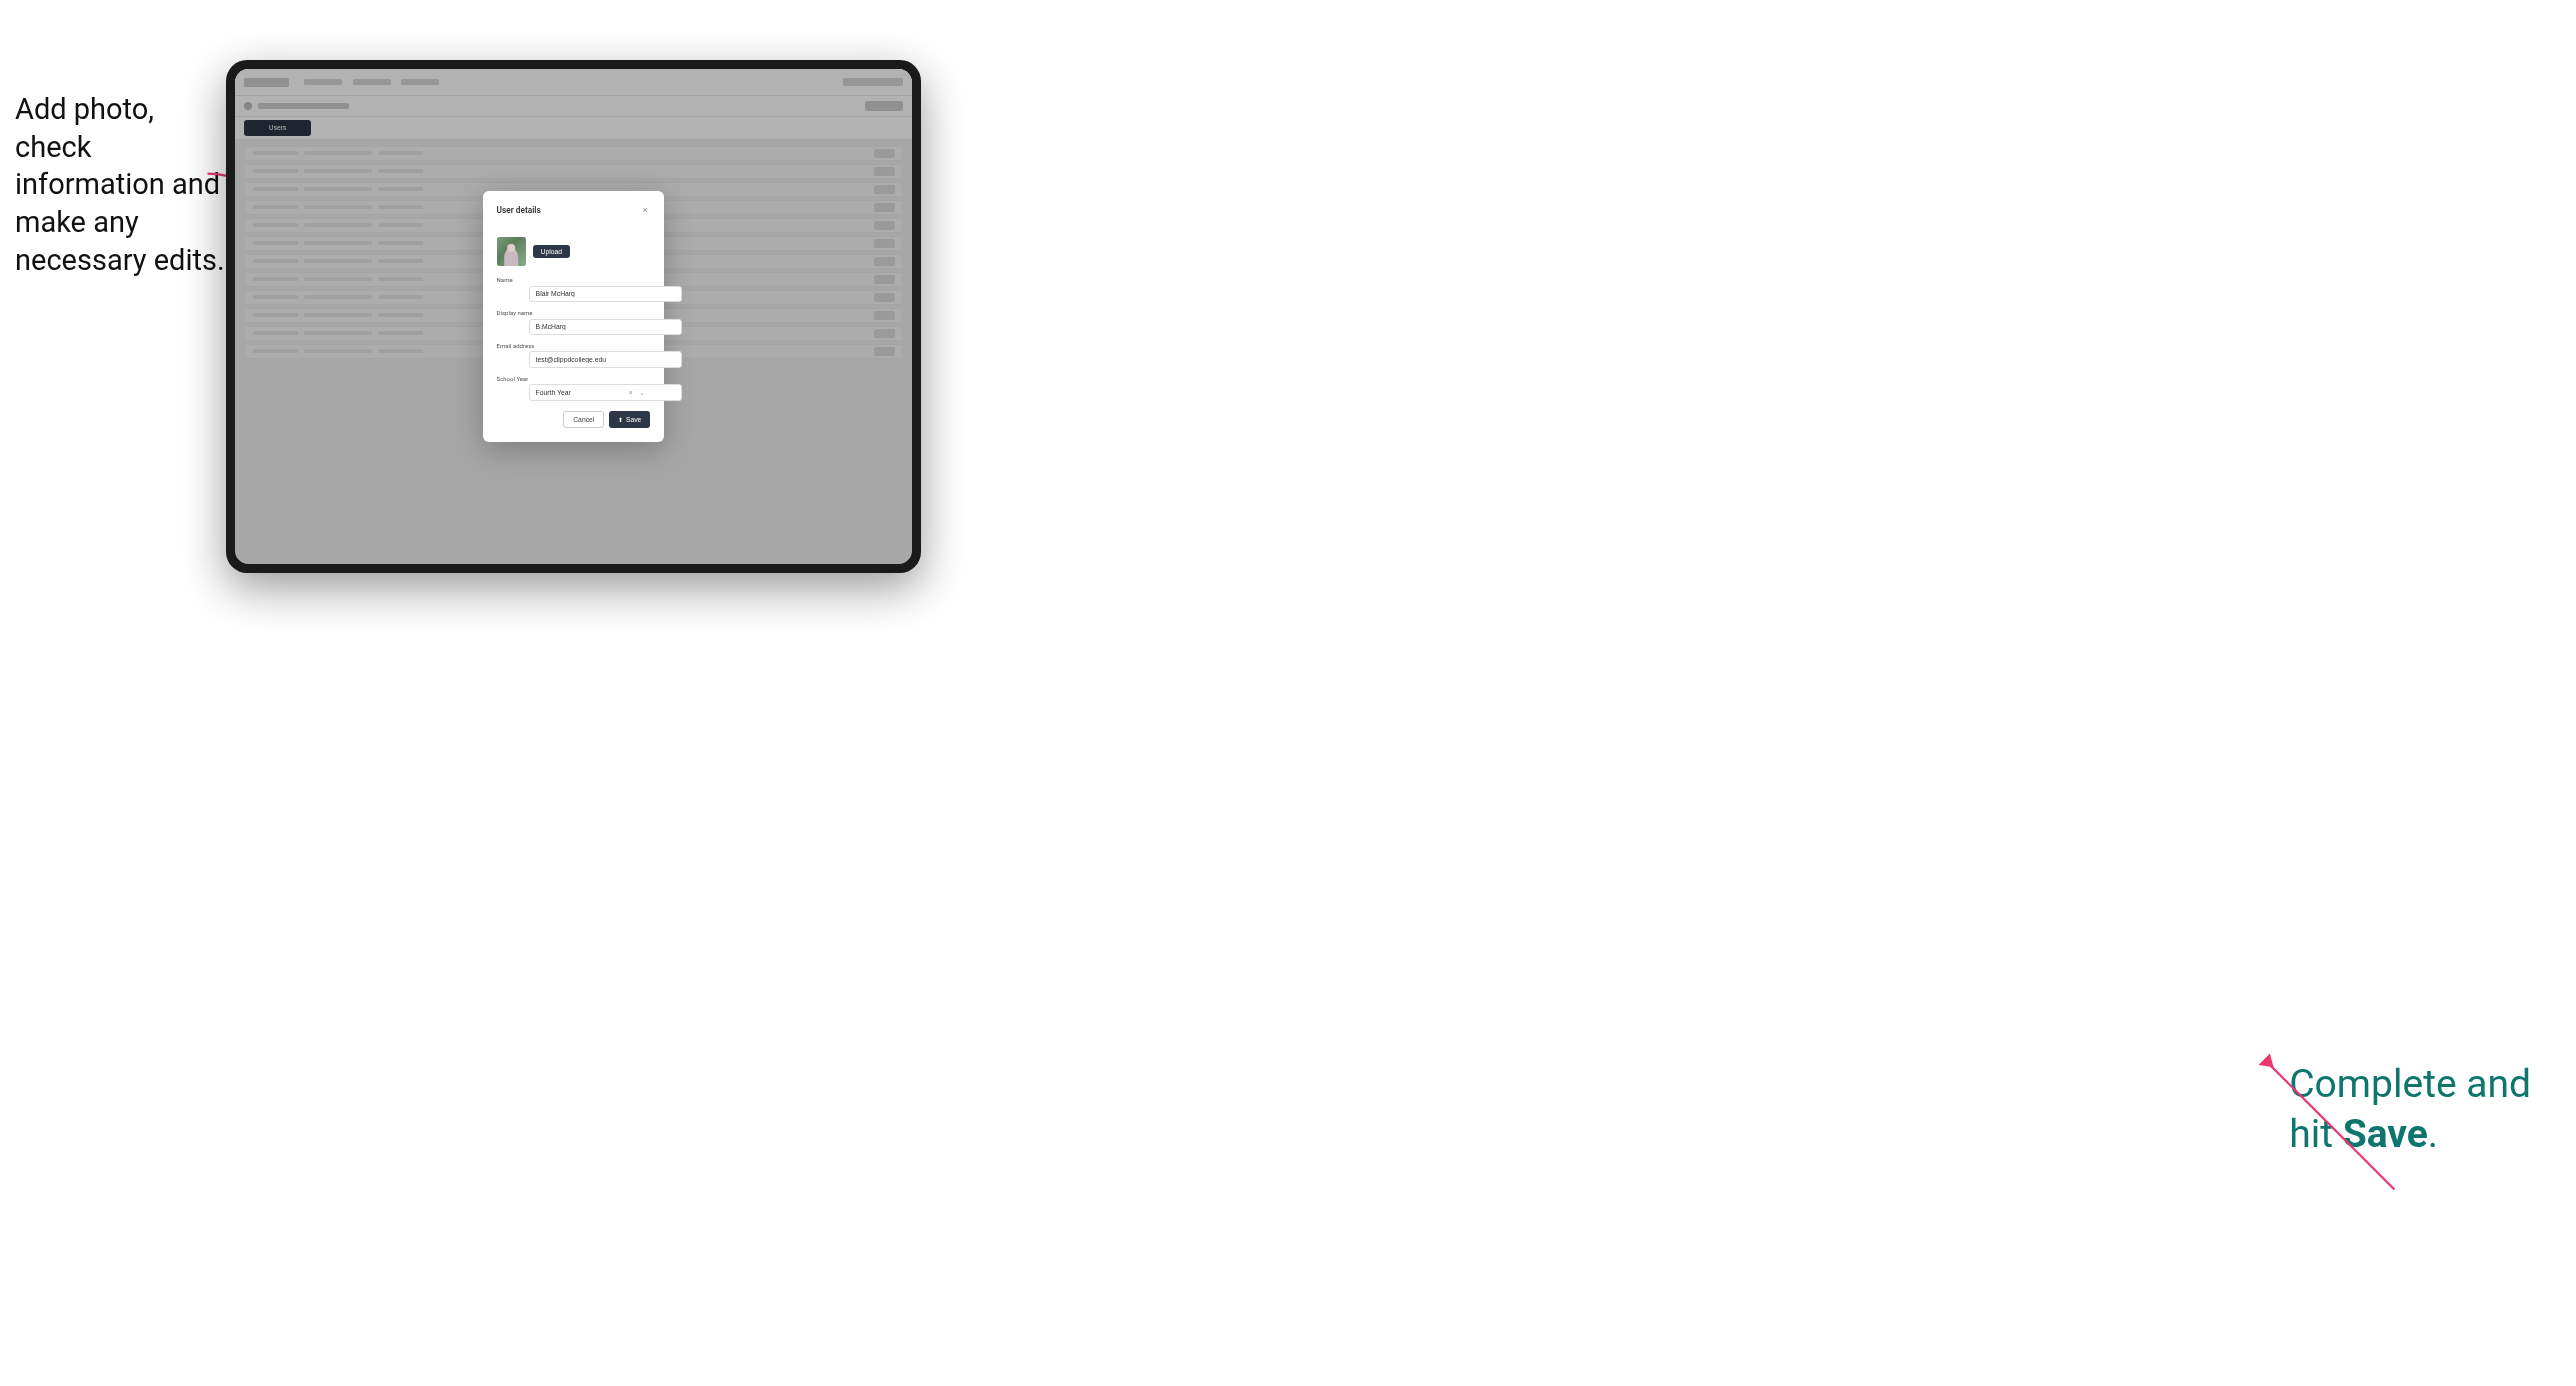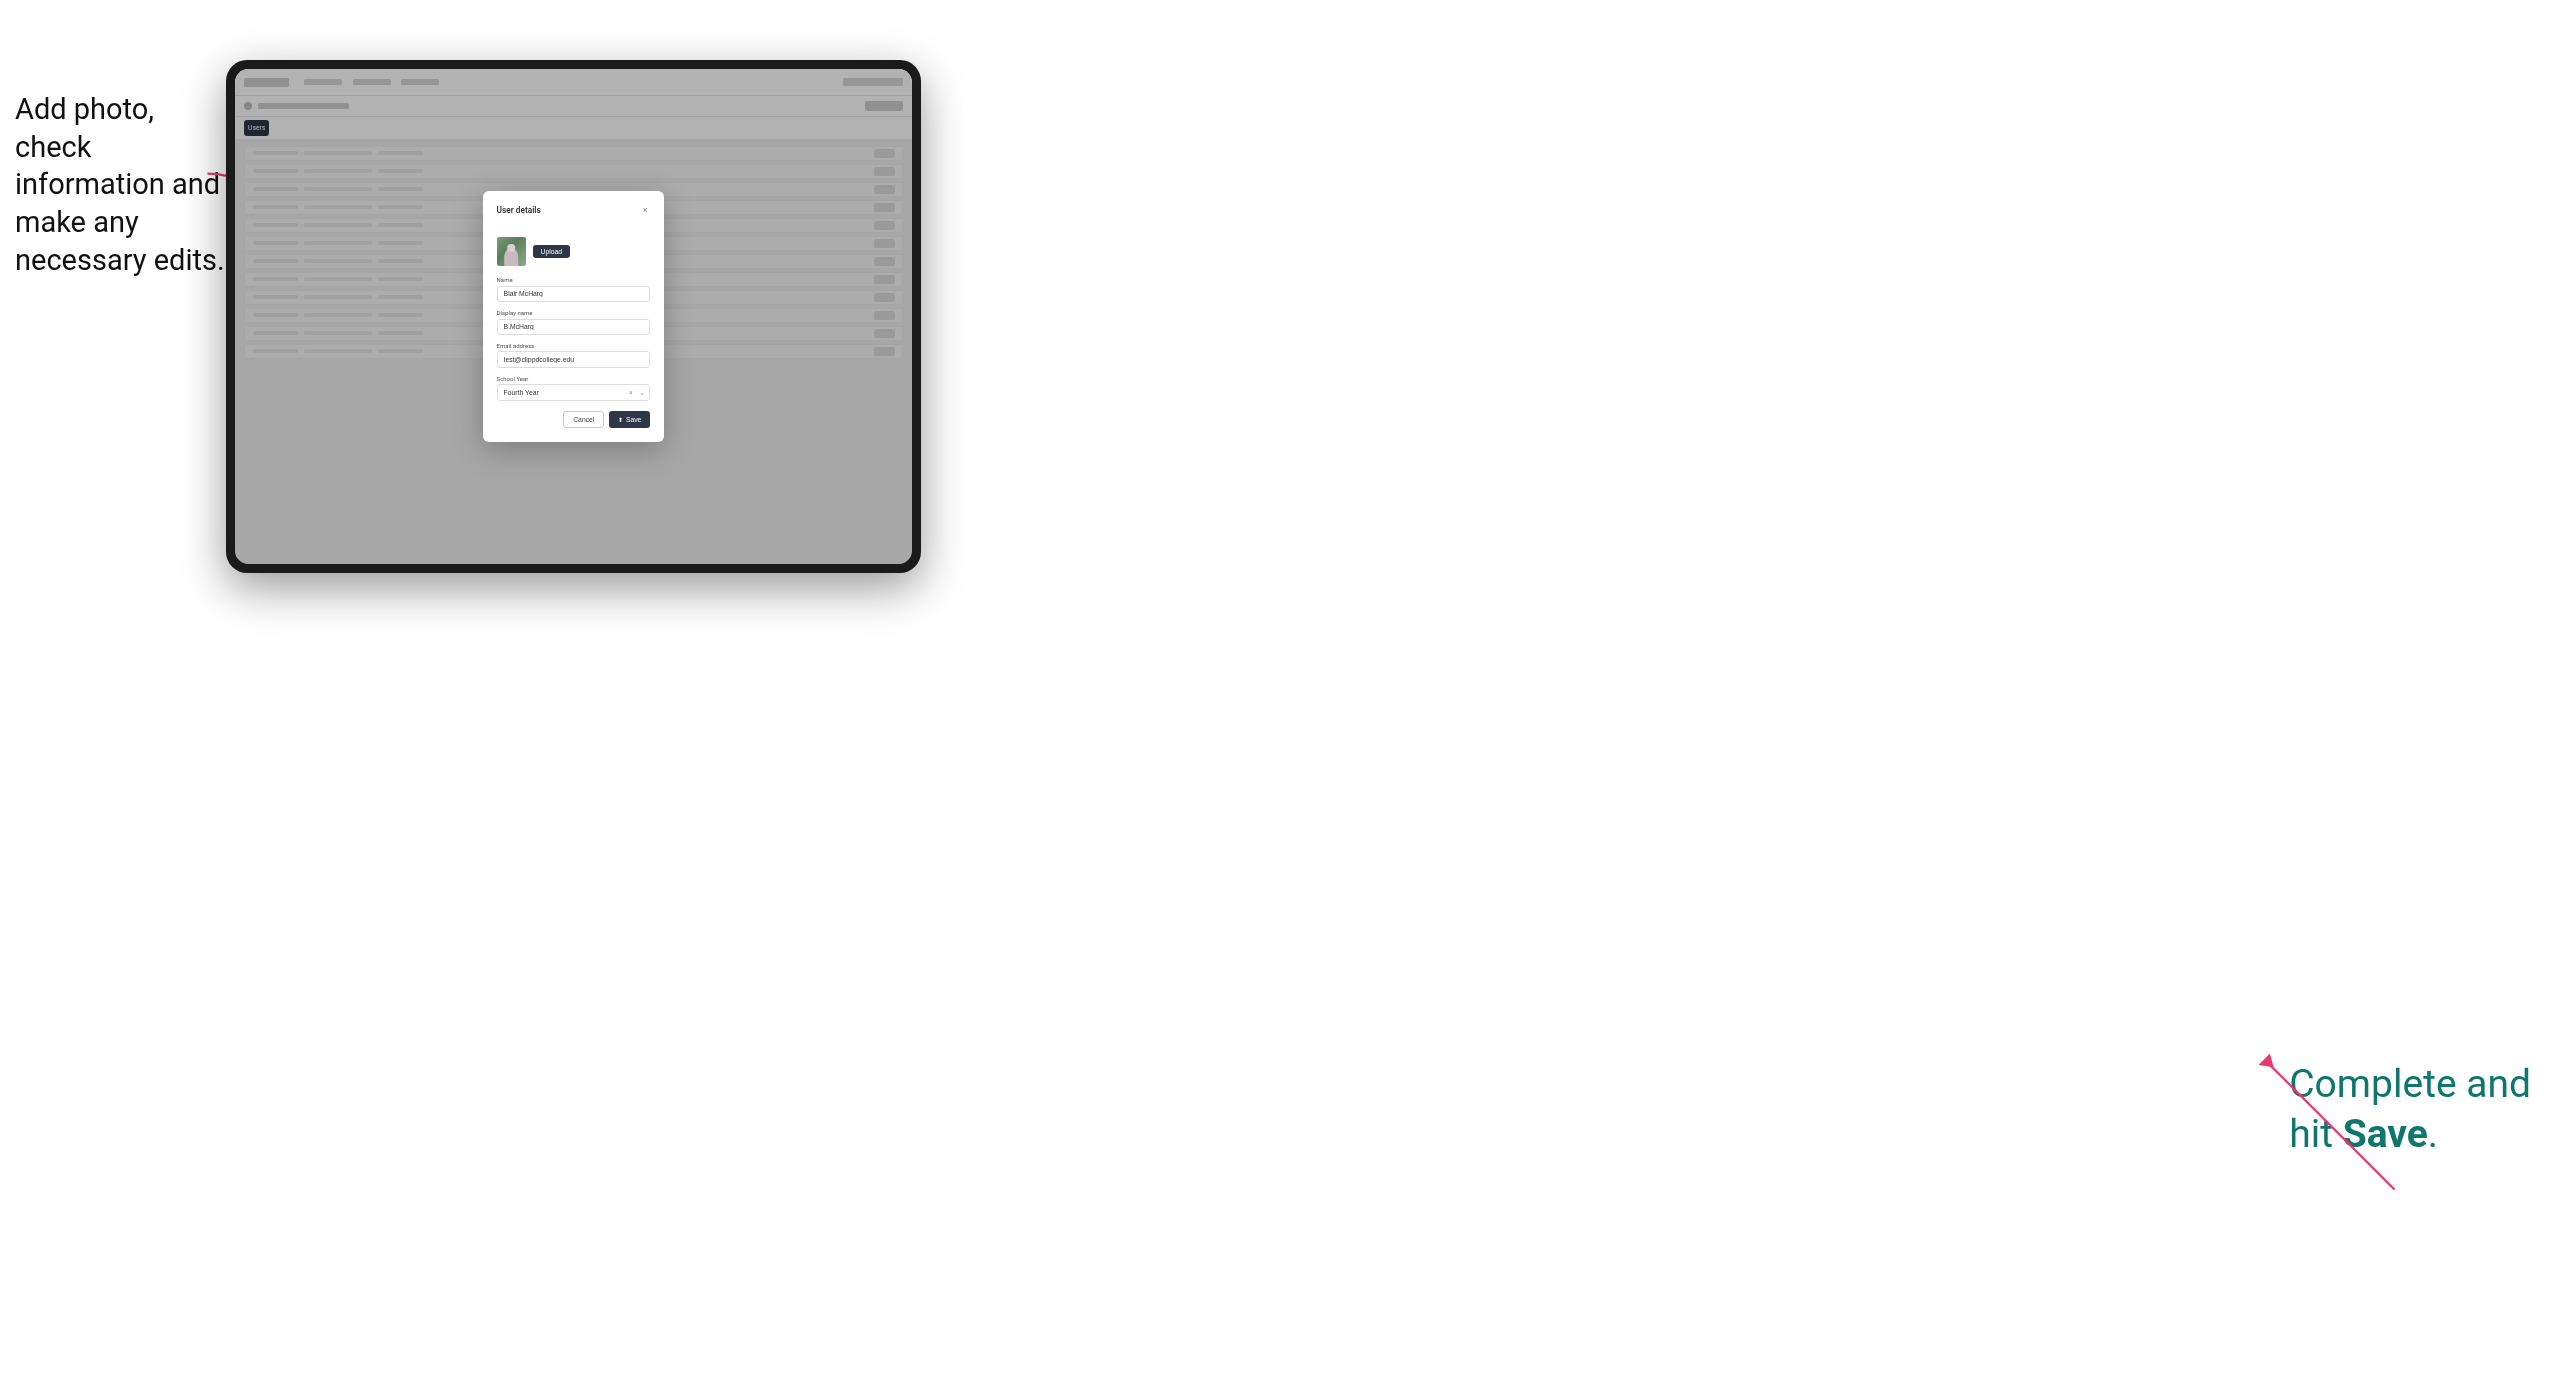--- a/index.html
+++ b/index.html
@@ -139,21 +139,21 @@
       height: 22.6px;
       display: flex;
       align-items: center;
       padding: 0 9px;
       gap: 3px;
       border-bottom: 0.8px solid #eee;
     }
 
     .tab-active {
       height: 16.6px;
-      padding: 0 4px;
+      padding: 0 25px;
       background: #2d3748;
       color: #fff;
       border-radius: 3px;
       font-size: 6.8px;
       display: flex;
       align-items: center;
     }
 
     
     .modal-overlay {
@@ -276,20 +276,21 @@
 
     .form-input {
       width: 100%;
       height: 16.6px;
       border: 0.8px solid #ddd;
       border-radius: 3px;
       padding: 0 6px;
       font-size: 6.8px;
       color: #333;
       background: #fff;
+      margin-left: 32px;
     }
 
     .form-input-with-clear {
       position: relative;
     }
 
     .form-input-with-clear .form-input {
       padding-right: 10px;
     }
 

